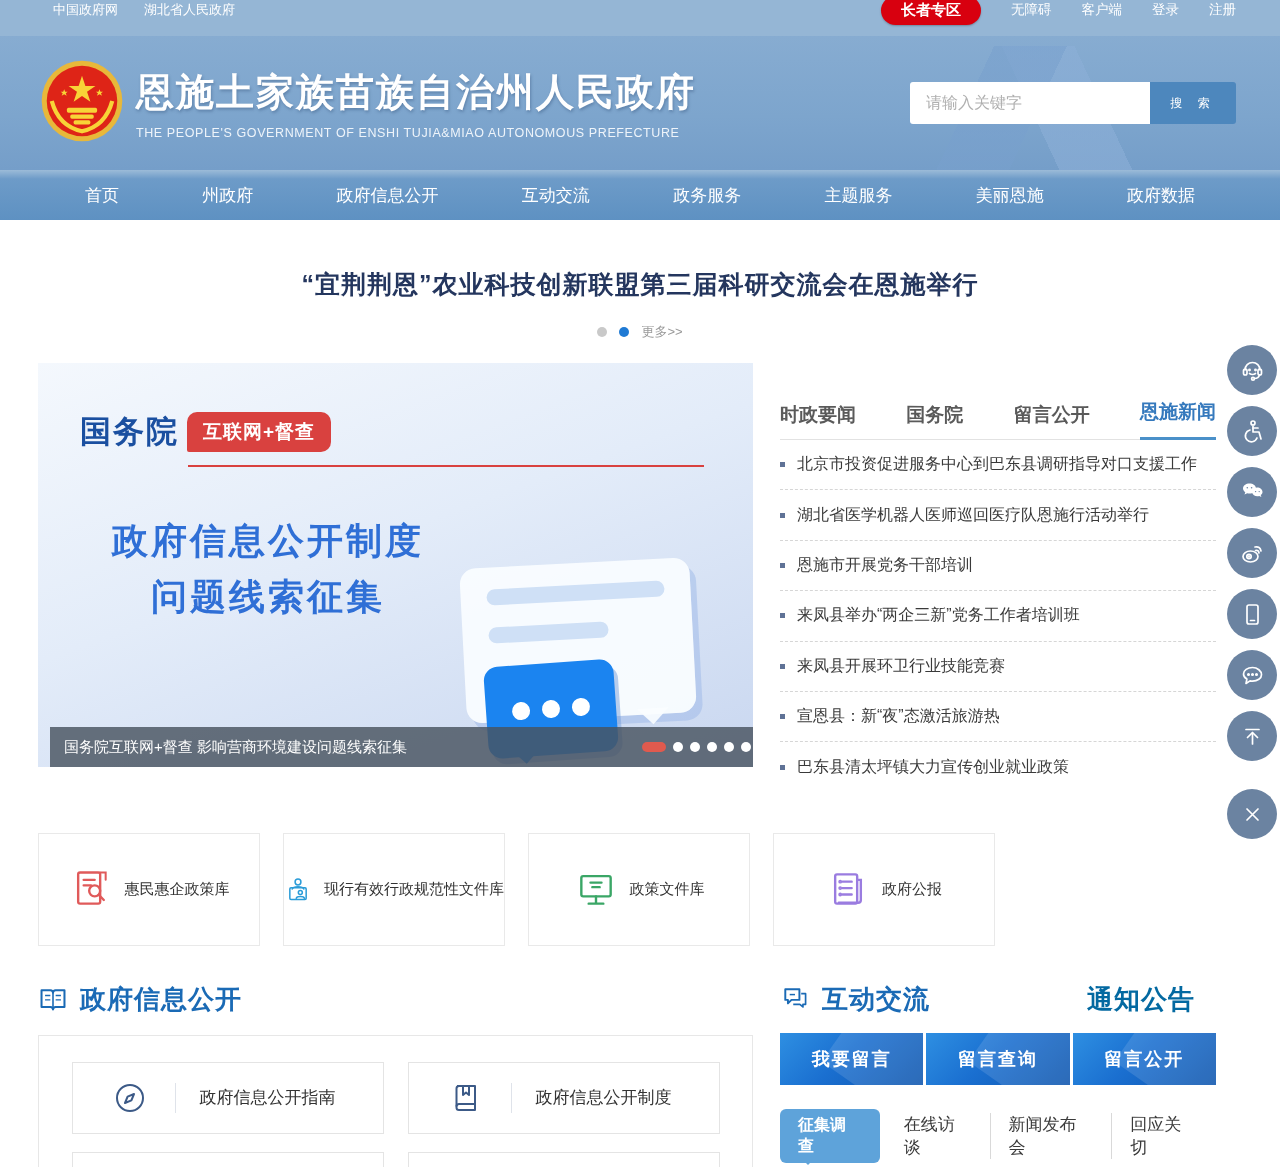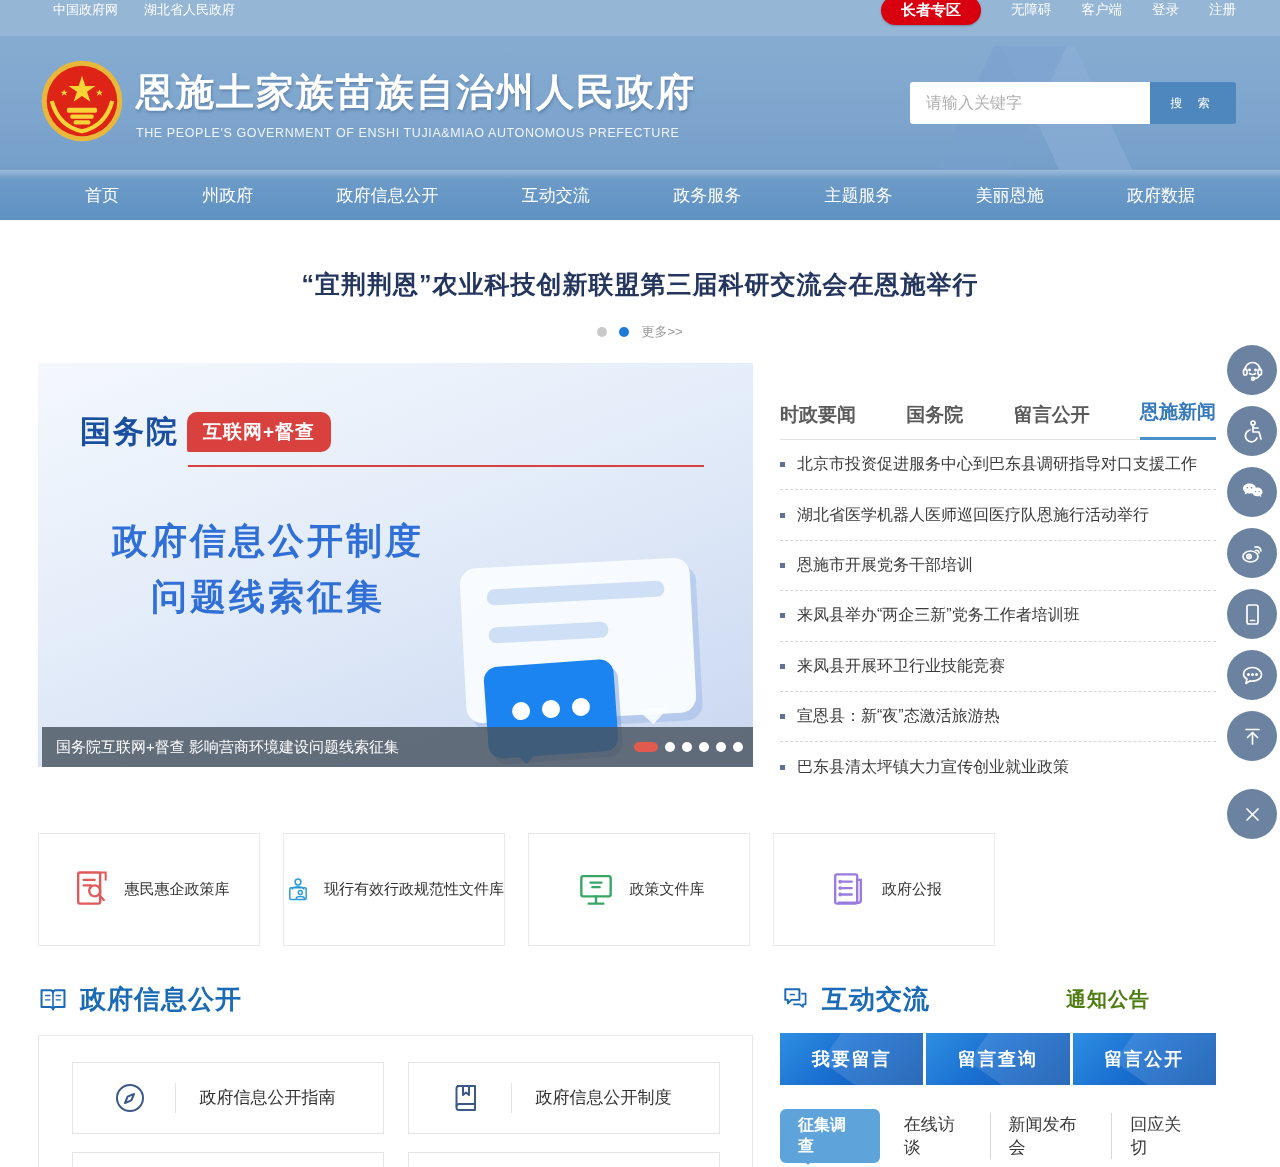--- a/index.html
+++ b/index.html
@@ -52,21 +52,21 @@
   .banner-badge { background:#d9413f; color:#fff; font-size:19px; font-weight:bold; padding:7px 16px; border-radius:10px 10px 10px 2px; margin-left:8px; letter-spacing:1px; }
   .banner-line { position:absolute; left:150px; top:102px; width:516px; height:2px; background:#d9413f; }
   .banner-title { position:absolute; left:0; top:150px; width:460px; text-align:center; color:#2f6fd6; font-weight:bold; font-size:36px; letter-spacing:3px; line-height:56px; }
   .bubble-big { position:absolute; right:60px; top:200px; width:230px; height:155px; background:rgba(250,253,255,.92); border-radius:16px; box-shadow:6px 8px 0 rgba(150,180,230,.45); transform:rotate(-3deg); }
   .bubble-big i { display:block; height:16px; border-radius:8px; background:#cfe0f6; margin:22px 26px 0 26px; }
   .bubble-big i + i { width:120px; }
   .bubble-big::after { content:''; position:absolute; right:28px; bottom:-26px; width:0; height:0; border:16px solid transparent; border-top-color:rgba(250,253,255,.92); }
   .bubble-small { position:absolute; left:448px; top:300px; width:130px; height:92px; background:#1b84f0; border-radius:14px; transform:rotate(-4deg); box-shadow:4px 6px 0 rgba(120,160,220,.5); display:flex; align-items:center; justify-content:center; gap:12px; }
   .bubble-small b { width:18px; height:18px; border-radius:50%; background:#fff; }
   .bubble-small::after { content:''; position:absolute; left:24px; bottom:-20px; width:0; height:0; border:13px solid transparent; border-top-color:#1b84f0; }
-  .banner-caption { position:absolute; left:4px; bottom:0; width:100%; height:40px; background:rgba(72,83,95,.82); display:flex; align-items:center; padding:0 14px; }
+  .banner-caption { position:absolute; left:12px; bottom:0; width:100%; height:40px; background:rgba(72,83,95,.82); display:flex; align-items:center; padding:0 14px; }
   .banner-caption-text { color:#fff; font-size:15px; }
   .banner-dots { margin-left:auto; display:flex; align-items:center; gap:7px; }
   .bdot { width:10px; height:10px; border-radius:50%; background:#fff; cursor:pointer; }
   .bdot.active { width:24px; border-radius:5px; background:#e05a4e; }
 
   
   .news { width:436px; }
   .news-tabs { display:flex; justify-content:space-between; align-items:flex-end; border-bottom:1px solid #e2e2e2; padding-bottom:12px;margin-top:36px; }
   .news-tab { font-size:19px; font-weight:bold; color:#5a5a5a; cursor:pointer; position:relative; padding-bottom:12px; margin-bottom:-13px; }
   .news-tab.active { color:#3579bd; border-bottom:3px solid #4a90c9; }
@@ -88,21 +88,21 @@
   .section-head { display:flex; align-items:center; gap:12px; }
   .section-title { font-size:26px; font-weight:bold; color:#1a6ab5; letter-spacing:1px; }
   .section-head svg { width:30px; height:30px; }
   .info-panel { margin-top:18px; border:1px solid #e7e7e7; padding:26px 20px 0 20px; display:flex; flex-wrap:wrap; gap:18px 24px; justify-content:center; height:182px; overflow:hidden; }
   .info-item { width:312px; height:72px; border:1px solid #e4e4e4; display:flex; align-items:center; padding:0 16px 0 40px; cursor:pointer; background:#fff; }
   .info-item svg { width:34px; height:34px; flex:0 0 34px; }
   .info-divider { width:1px; height:30px; background:#dfe3ea; margin:0 24px 0 28px; }
   .info-label { font-size:17px; color:#333; }
 
   .right-head { display:flex; align-items:center; }
-  .notice-title { margin-left:auto; width:150px; font-size:20px; font-weight:bold; color:#4d7c0f; letter-spacing:1px; }
+  .notice-title { margin-left:auto; width:150px; text-align:center; font-size:26px; font-weight:bold; color:#0369a1; letter-spacing:1px; }
   .interact-buttons { display:flex; gap:3px; margin-top:16px; }
   .ibtn { flex:1; height:52px; border:none; color:#fff; font-size:18px; font-weight:bold; letter-spacing:2px; cursor:pointer; font-family:"Liberation Sans",sans-serif;
       background:linear-gradient(135deg,#2e8fe2 0%,#1a6fd0 45%,#0f56ae 100%); position:relative; overflow:hidden; }
   .ibtn::after { content:''; position:absolute; right:-30px; top:-40px; width:110px; height:110px; background:rgba(255,255,255,.12); transform:rotate(35deg); }
   .interact-tabs { display:flex; align-items:center; margin-top:24px; }
   .itab { font-size:17px; color:#3a3a3a; cursor:pointer; padding:0 18px; }
   .itab + .itab { border-left:1px solid #d9d9d9; }
   .itab.active { position:relative; background:#5ea3da; color:#fff; font-size:16px; padding:6px 18px; border-radius:6px; border-left:none; margin-right:6px;font-weight:bold; }
   .itab.active + .itab { border-left:none; }
   .itab.active::after { content:''; position:absolute; left:22px; bottom:-8px; border:6px solid transparent; border-top-color:#5ea3da; }

